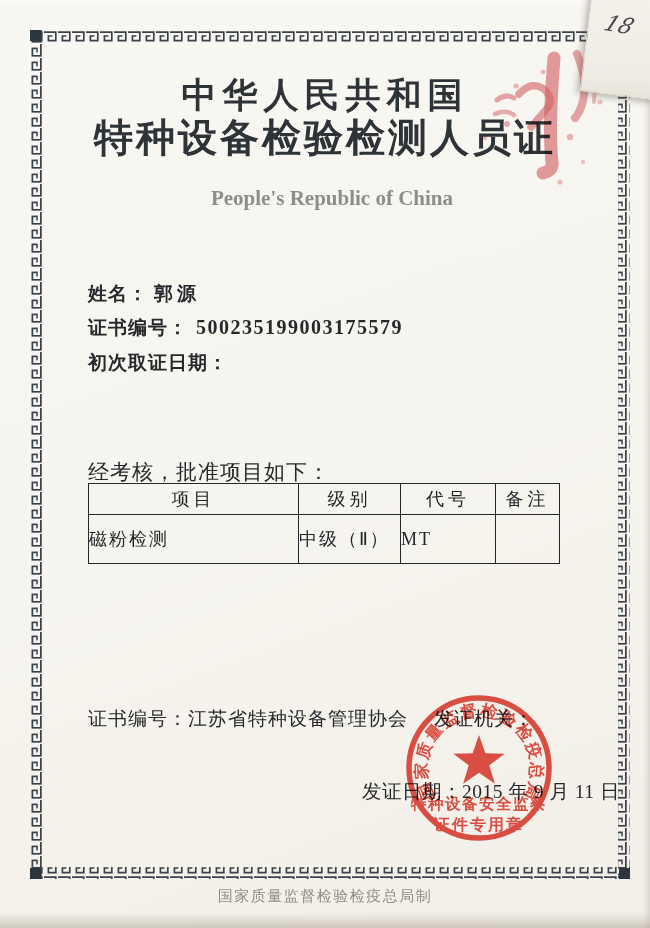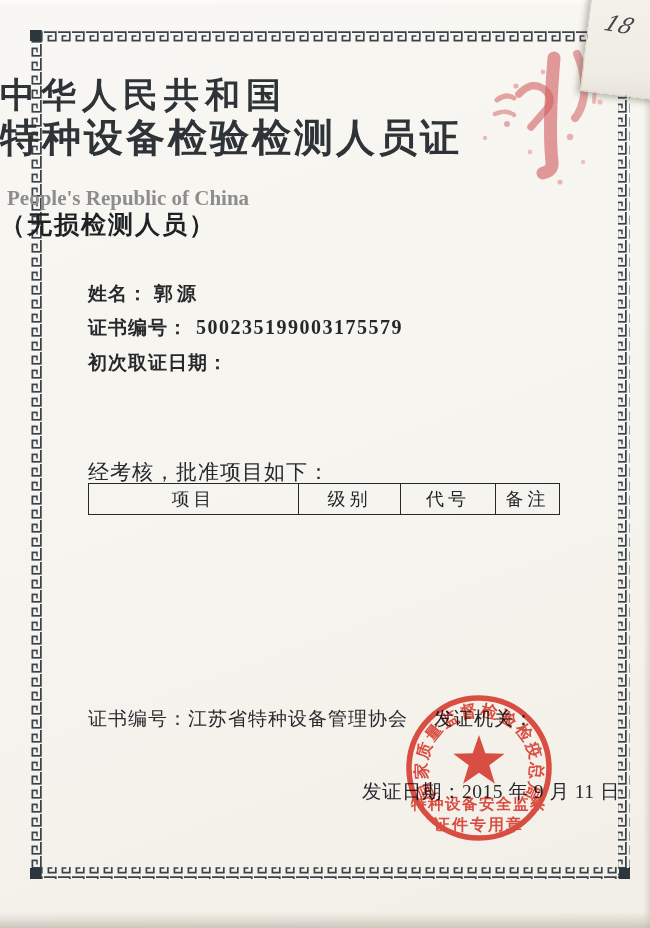--- a/index.html
+++ b/index.html
@@ -2,21 +2,21 @@
 <html><head>
 <meta charset="utf-8">
 <style>
   html,body { margin:0; padding:0; background:#e9e6df; }
   .page {
     position:relative; width:650px; height:928px; overflow:hidden;
     background:linear-gradient(160deg,#f9f7f3 0%, #f6f4ee 55%, #f2efe8 100%);
     font-family:"Liberation Serif", serif; color:#26282c;
   }
   .abs { position:absolute; }
-  .centered { left:0; width:100%; }
+  .centered { left:0; width:100%; text-align:center; }
 
   
   .frame { position:absolute; left:30px; top:30px; }
 
   
   .t-cn1 { top:72px;  font-family:"Liberation Sans", sans-serif; font-weight:700; font-size:35px; letter-spacing:6px; color:#2e3338; }
   .t-cn2 { top:111px; font-family:Liberation Mono, monospace; font-weight:700; font-size:39px; letter-spacing:3px; color:#2e3338; }
   .t-en1 { top:159px; font-weight:700; font-size:21px; color:#8d8d8d; letter-spacing:0.2px; }
   .t-en2 { top:186px; font-weight:700; font-size:21px; color:#8d8d8d;padding-left:7px; }
   .t-sub { top:208px; font-family:"Liberation Sans", sans-serif; font-weight:600; font-size:25px; letter-spacing:2px; color:#1e2225; }
@@ -97,21 +97,20 @@
     <rect x="588" y="0" width="12" height="849" fill="url(#mv)"></rect>
     <rect x="0" y="0" width="11" height="11" fill="#2c363e"></rect>
     <rect x="589" y="0" width="11" height="11" fill="#2c363e"></rect>
     <rect x="0" y="838" width="11" height="11" fill="#2c363e"></rect>
     <rect x="589" y="838" width="11" height="11" fill="#2c363e"></rect>
   </svg>
 
   <div class="abs centered t-cn1">中华人民共和国</div>
   <div class="abs centered t-cn2">特种设备检验检测人员证</div>
   <div class="abs centered t-en2">People's Republic of China</div>
-  <div class="abs centered t-sub">（无损检测人员）</div>
 
   <svg class="scribble" width="165" height="165" viewBox="0 0 165 165" xmlns="http://www.w3.org/2000/svg">
     <g stroke="#cf3a3f" fill="none" stroke-linecap="round">
       <path d="M42,58 q9,-7 17,-2" stroke-width="5" opacity=".55"></path>
       <path d="M40,72 q11,-5 19,1" stroke-width="4.5" opacity=".5" stroke-dasharray="7 2"></path>
       <path d="M64,52 q14,-15 27,-3 q9,10 -2,21 l-13,15" stroke-width="7.5" opacity=".6" stroke-dasharray="14 2 9 2"></path>
       <path d="M99,16 C96,52 94,92 97,120 q1,9 -9,11" stroke-width="13" opacity=".62" stroke-dasharray="26 2 18 3"></path>
       <path d="M122,12 q9,21 7,41 q-2,15 -9,23" stroke-width="8" opacity=".55" stroke-dasharray="12 2 16 2"></path>
       <path d="M135,30 q6,14 4,30" stroke-width="4" opacity=".4"></path>
     </g>
@@ -152,20 +151,26 @@
           <col class="c3">
           <col class="c4">
         </colgroup>
       <tbody>
           <tr>
         <th>项目</th>
         <th>级别</th>
         <th>代号</th>
         <th>备注</th>
       </tr>
+      <tr>
+        <td>磁粉检测</td>
+        <td>中级（Ⅱ）</td>
+        <td>MT</td>
+        <td></td>
+      </tr>
     </tbody>
       </table>
   </div>
 
   <div class="abs org-line">
     <span>证书编号：</span><span>江苏省特种设备管理协会</span><span class="gap"></span><span>发证机关：</span>
   </div>
 
   <div class="abs issue-line">
     <span>发证日期：</span><span>2015 年 9 月 11 日</span>
@@ -177,17 +182,18 @@
     </defs>
     <circle cx="86" cy="85" r="70" fill="none" stroke="#e03a2e" stroke-width="5.5"></circle>
     <polygon transform="translate(86,79)" fill="#e03a2e" points="0,-27 6.35,-8.74 25.68,-8.34 10.27,3.34 15.87,21.84 0,10.8 -15.87,21.84 -10.27,3.34 -25.68,-8.34 -6.35,-8.74"></polygon>
     <text font-size="16.5" fill="#e03a2e" letter-spacing="2.2" font-weight="bold">
       <textPath href="#sealArc" startOffset="2">国家质量监督检验检疫总局</textPath>
     </text>
     <text x="86" y="126" text-anchor="middle" font-size="15.5" letter-spacing="1.5" fill="#e03a2e" font-weight="bold">特种设备安全监察</text>
     <text x="86" y="147" text-anchor="middle" font-size="16" letter-spacing="2" fill="#e03a2e" font-weight="bold">证件专用章</text>
   </svg>
 
+  <div class="abs centered footer-line">国家质量监督检验检疫总局制</div>
 
   <div class="abs edge-top"></div>
   <div class="abs edge-right"></div>
   <div class="abs edge-bottom"></div>
 </div>
 
 </body></html>

